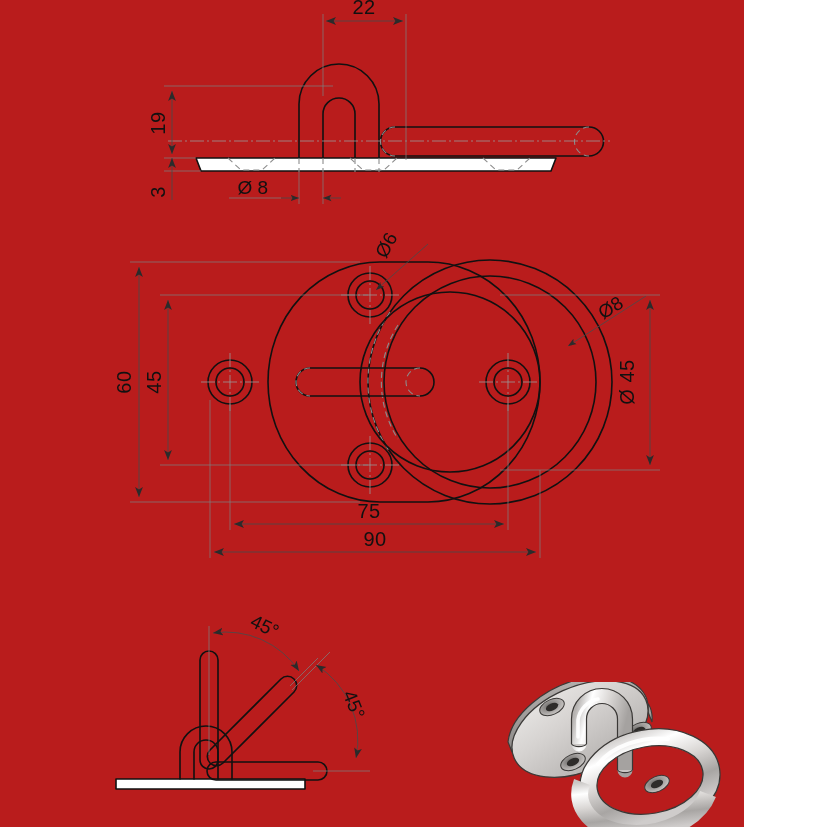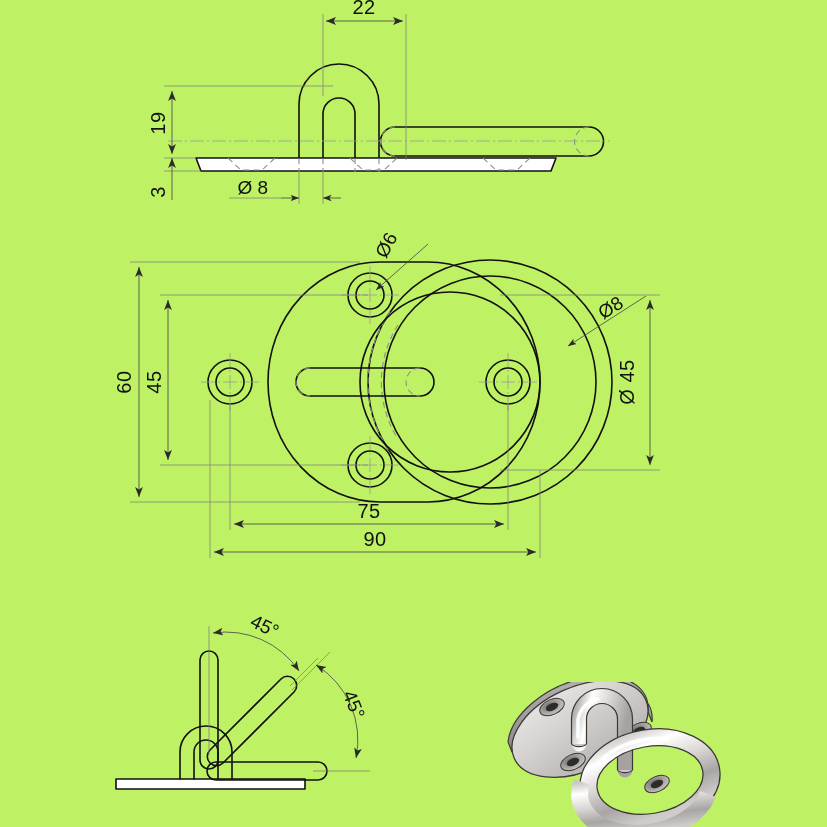--- a/index.html
+++ b/index.html
@@ -1,21 +1,21 @@
 <!DOCTYPE html>
 <html><head>
 <meta charset="utf-8">
 <title>Technical Drawing</title>
 <style>
   html,body{margin:0;padding:0;background:#ffffff;}
   body{
     font-family:"Liberation Sans", sans-serif;
     width:827px;height:827px;overflow:hidden;position:relative;
   }
-  #sheet{position:relative;width:827px;height:827px;background:#bef264;}
+  #sheet{position:relative;width:744px;height:827px;background:#b91c1c;}
   svg.dwg{position:absolute;left:0;top:0;width:827px;height:827px;}
   .obj{fill:none;stroke:#111111;stroke-width:1.6;stroke-linecap:round;stroke-linejoin:round;}
   .objf{fill:#ffffff;stroke:#111111;stroke-width:1.6;stroke-linejoin:round;}
   .hid{fill:none;stroke:#8d8d8d;stroke-width:1.1;stroke-dasharray:6 4;}
   .ctr{fill:none;stroke:#9a9a9a;stroke-width:0.8;stroke-dasharray:14 3 2 3;}
   .dim{fill:none;stroke:#4a4a4a;stroke-width:0.85;}
   .ext{fill:none;stroke:#7d7d7d;stroke-width:0.75;}
   .arrowhead{fill:#2b2b2b;stroke:none;}
   text.dimtx{
     font-family:"Liberation Sans", sans-serif;

